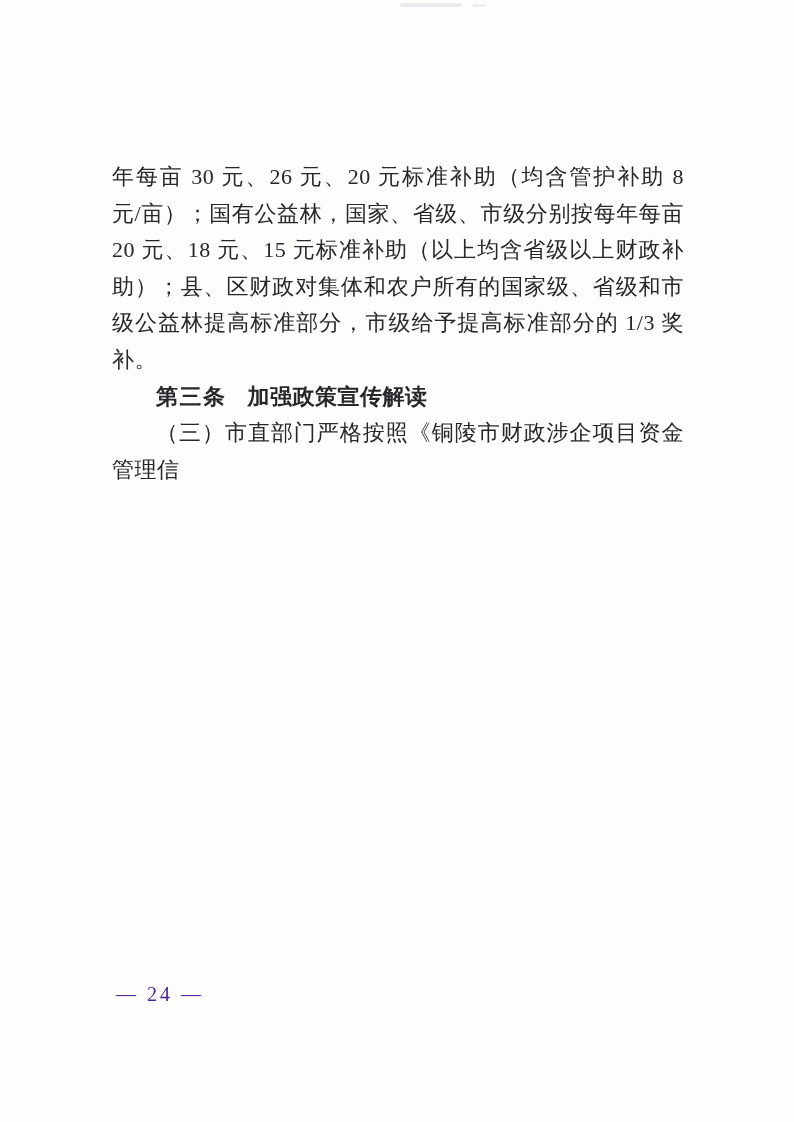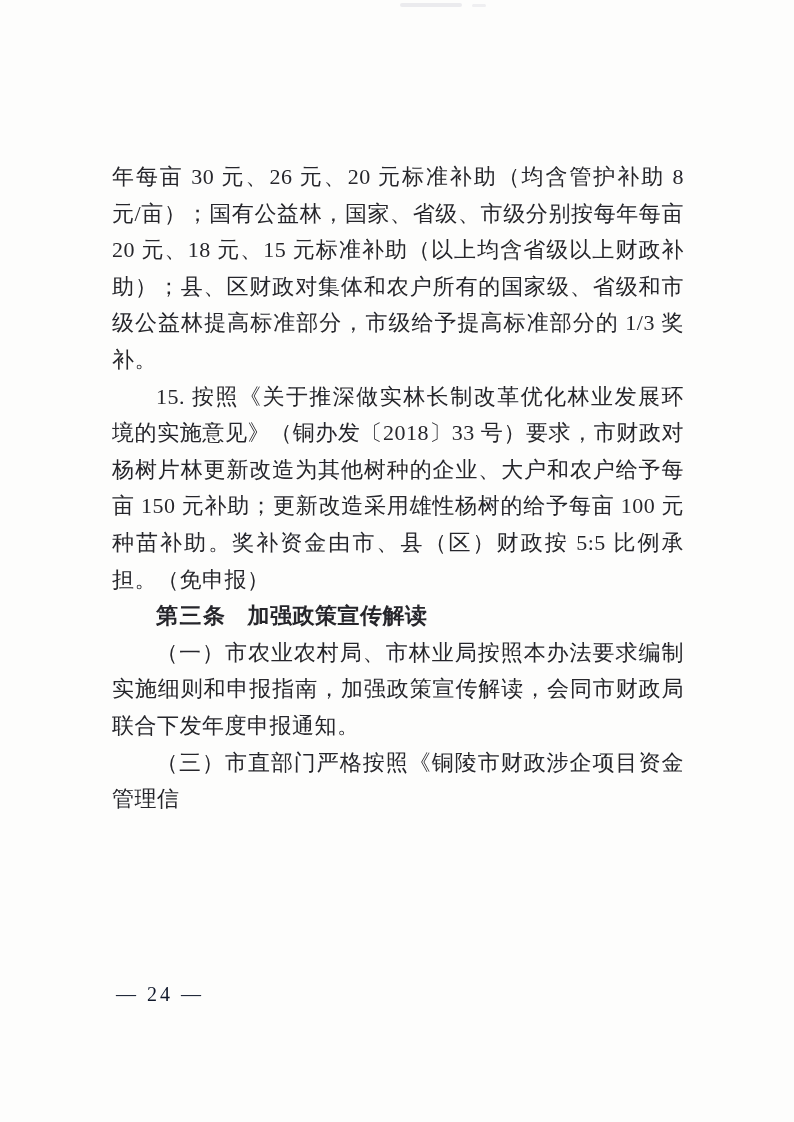--- a/index.html
+++ b/index.html
@@ -58,41 +58,39 @@
     margin-right: 0.95em;
     letter-spacing: 1.5px;
     font-family: Liberation Serif, serif;
   }
   .page-number {
     position: absolute;
     left: 116px;
     top: 983px;
     font-size: 20px;
     letter-spacing: 3px;
-    color: #0f172a;
+    color: #4c1d95;
   }
 </style>
 </head>
 <body>
 
 <div class="page">
 
   <div class="scan-artifact"></div>
   <div class="scan-artifact2"></div>
 
   <div class="text-block">
 
     <p>年每亩 30 元、26 元、20 元标准补助（均含管护补助 8 元/亩）；国有公益林，国家、省级、市级分别按每年每亩 20 元、18 元、15 元标准补助（以上均含省级以上财政补助）；县、区财政对集体和农户所有的国家级、省级和市级公益林提高标准部分，市级给予提高标准部分的 1/3 奖补。</p>
 
-    <p class="para-indent">15. 按照《关于推深做实林长制改革优化林业发展环境的实施意见》（铜办发〔2018〕33 号）要求，市财政对杨树片林更新改造为其他树种的企业、大户和农户给予每亩 150 元补助；更新改造采用雄性杨树的给予每亩 100 元种苗补助。奖补资金由市、县（区）财政按 5:5 比例承担。（免申报）</p>
 
 
     <p class="article-heading"><span class="heading-num">第三条</span><span>加强政策宣传解读</span></p>
 
-    <p class="para-indent">（一）市农业农村局、市林业局按照本办法要求编制实施细则和申报指南，加强政策宣传解读，会同市财政局联合下发年度申报通知。</p>
 
 
     <p class="para-indent">（三）市直部门严格按照《铜陵市财政涉企项目资金管理信</p>
 
   </div>
 
   <div class="page-number">— 24 —</div>
 
 </div>
 

